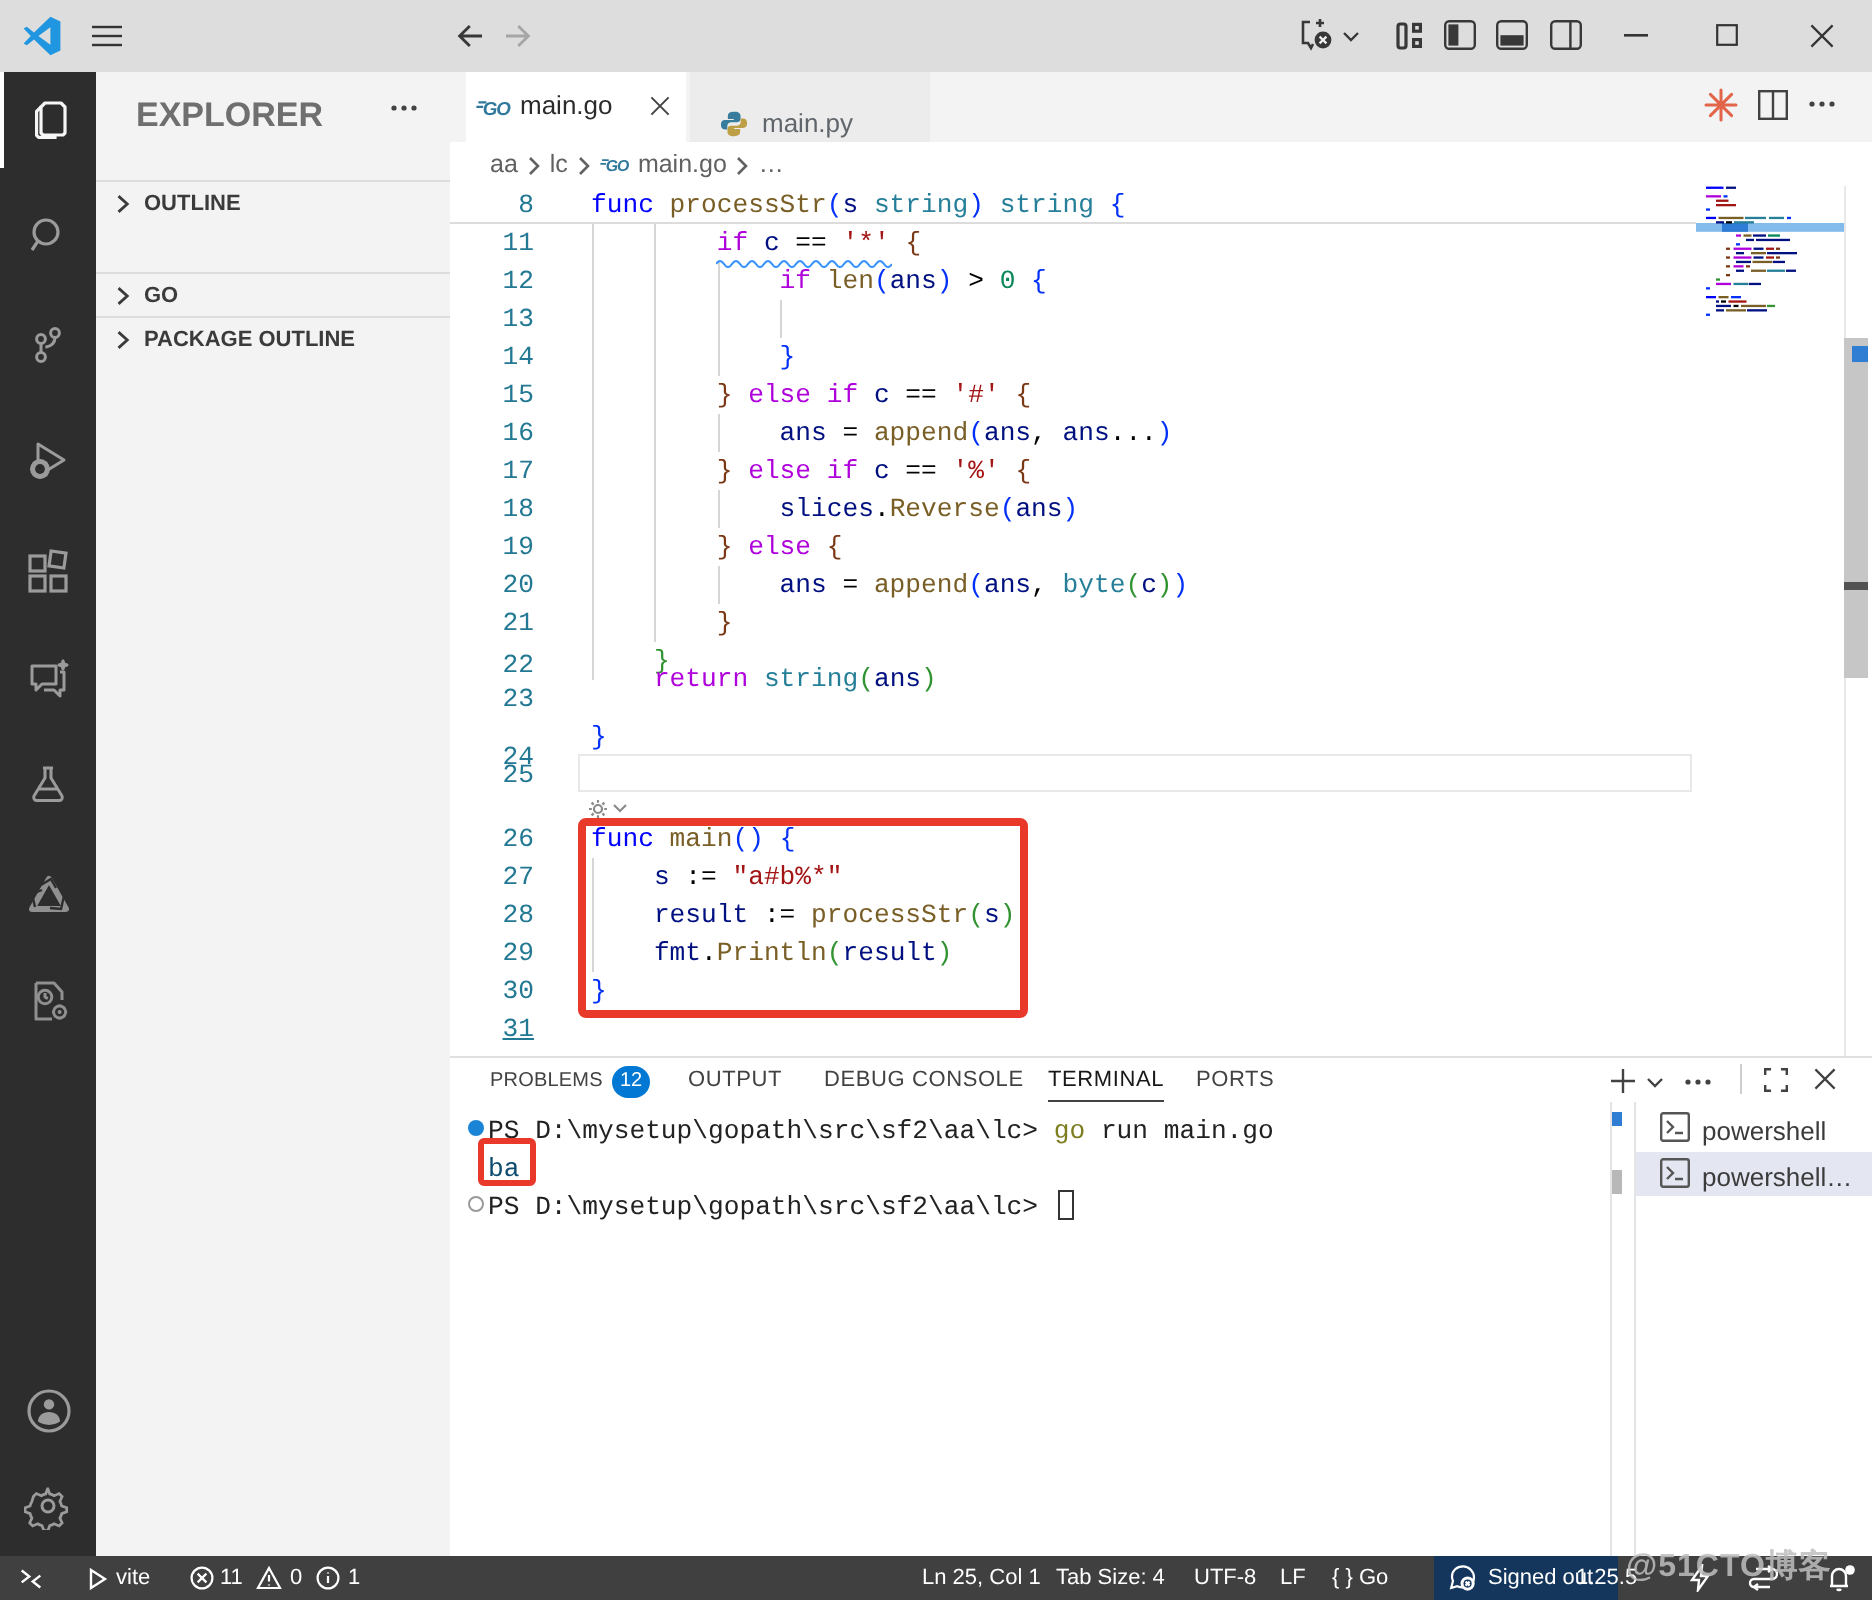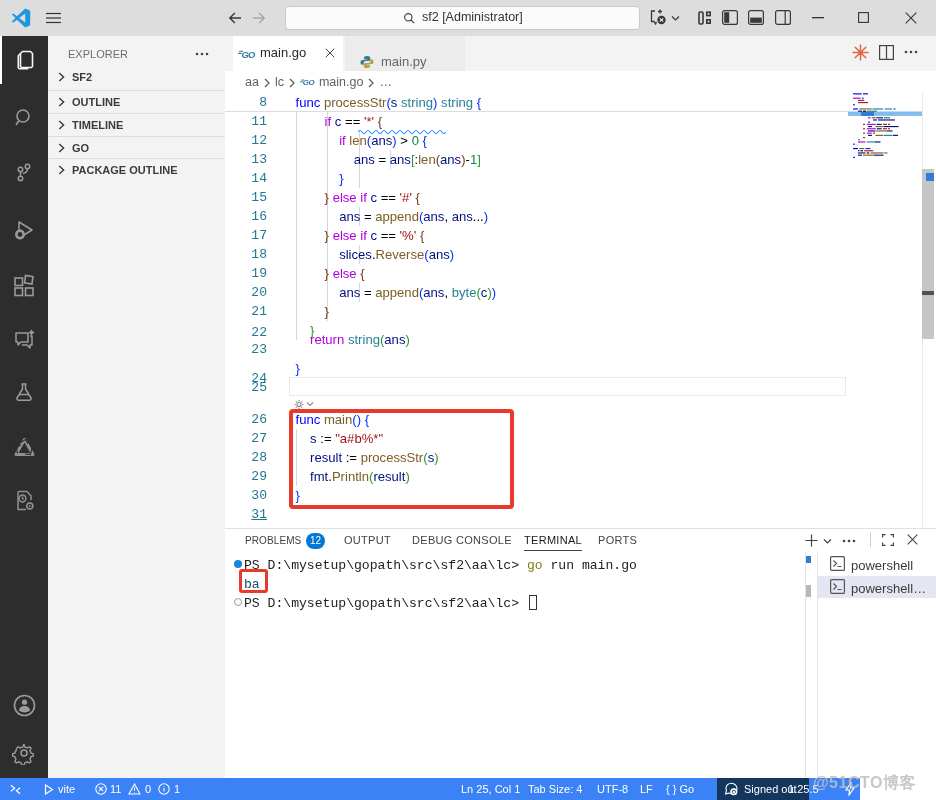--- a/index.html
+++ b/index.html
@@ -4,21 +4,21 @@
 <style>
 *{margin:0;padding:0;box-sizing:border-box;}
 html,body{width:936px;height:800px;overflow:hidden;}
 body{font-family:"Liberation Sans",sans-serif;position:relative;background:#fff;}
 .abs{position:absolute;}
 .mono{font-family:"Liberation Mono",monospace;font-size:13.1px;line-height:19px;white-space:pre;}
 
 .k{color:#0000ff}.c{color:#af00db}.f{color:#795e26}.v{color:#001080}.t{color:#267f99}
 .s{color:#a31515}.n{color:#098658}.b1{color:#0431fa}.b2{color:#319331}.b3{color:#7b3814}
 .ln{position:absolute;left:1px;width:41px;text-align:right;color:#237893;font-family:"Liberation Mono",monospace;font-size:13.1px;line-height:19px;}
-.cl{position:absolute;left:70.5px;font-family:Liberation Sans, sans-serif;font-size:13.1px;line-height:19px;white-space:pre;color:#000;}
+.cl{position:absolute;left:70.5px;font-family:Liberation Mono, monospace;font-size:13.1px;line-height:19px;white-space:pre;color:#000;}
 .guide{position:absolute;width:1px;background:#d6d6d6;}
 
 #titlebar{left:0;top:0;width:936px;height:36px;background:#dddddd;}
 
 #actbar{left:0;top:36px;width:48px;height:742px;background:#2d2d2d;}
 .aicon{position:absolute;left:0;width:48px;height:48px;display:flex;align-items:center;justify-content:center;}
 
 #sidebar{left:48px;top:36px;width:177px;height:742px;background:#f3f3f3;}
 .sechead{position:absolute;left:0;width:177px;height:22px;font-size:11px;font-weight:700;color:#3b3b3b;display:flex;align-items:center;border-top:1px solid #dcdcdc;}
 .sechead .chev{margin-left:6px;margin-right:4px;}
@@ -27,21 +27,21 @@
 #tab1{position:absolute;left:8px;top:0;width:110px;height:35px;background:#ffffff;display:flex;align-items:center;}
 #tab2{position:absolute;left:120px;top:0;width:120px;height:51px;background:#ececec;display:flex;align-items:center;}
 
 #crumbs{left:225px;top:71px;width:711px;height:22px;background:#fff;font-size:12.5px;color:#616161;display:flex;align-items:center;}
 
 #editor{left:225px;top:93px;width:711px;height:435px;background:#fff;overflow:hidden;}
 
 #panel{left:225px;top:528px;width:711px;height:250px;background:#fff;border-top:1px solid #e0e0e0;}
 .ptab{font-size:11px;color:#424242;letter-spacing:0.3px;}
 
-#statusbar{left:0;top:778px;width:860px;height:22px;background:#3b82f6;color:#fff;font-size:12px;}
+#statusbar{left:0;top:778px;width:936px;height:22px;background:#404040;color:#fff;font-size:12px;}
 .sbi{position:absolute;top:0;height:22px;display:flex;align-items:center;color:#fff;font-size:11px;}
 svg{display:block;}
 </style>
 </head>
 <body>
 
 <div class="abs" id="titlebar">
 
   <svg class="abs" style="left:11px;top:8px" width="20" height="20" viewBox="0 0 100 100">
     <path fill="#2196e0" d="M71 2 L30 41 L12 27 L4 31 L22 50 L4 69 L12 73 L30 59 L71 98 L96 86 L96 14 Z M71 28 L71 72 L41 50 Z"></path>
@@ -55,26 +55,20 @@
       </g>
   </svg>
 
   <svg class="abs" style="left:227px;top:10px" width="16" height="16" viewBox="0 0 16 16">
       <path d="M14 7.3H4.6l3.8-3.8-1-1L1.8 8l5.6 5.5 1-1-3.8-3.8H14z" fill="#383838"></path>
     </svg>
   <svg class="abs" style="left:251px;top:10px" width="16" height="16" viewBox="0 0 16 16">
       <path d="M2 7.3h9.4L7.6 3.5l1-1L14.2 8l-5.6 5.5-1-1 3.8-3.8H2z" fill="#a6a6a6"></path>
     </svg>
 
-  <div class="abs" style="left:285px;top:6px;width:355px;height:24px;background:#fbfbfb;border:1px solid #c8c8c8;border-radius:4px;">
-    <svg class="abs" style="left:117px;top:5px" width="13" height="13" viewBox="0 0 16 16">
-        <path fill="none" stroke="#424242" stroke-width="1.4" d="M6.5 11a4.5 4.5 0 1 0 0-9 4.5 4.5 0 0 0 0 9zm3.3-1.2 4 4"></path>
-      </svg>
-    <div class="abs" style="left:136px;top:3px;font-size:12.5px;color:#333;">sf2 [Administrator]</div>
-  </div>
 
   <svg class="abs" style="left:649px;top:8px" width="19" height="19" viewBox="0 0 19 19">
     <path fill="none" stroke="#383838" stroke-width="1.3" d="M6 3H2.5v10.5H5l1.5 2.5 1-2"></path>
     <path fill="none" stroke="#383838" stroke-width="1.3" d="M11 1.5v4M9 3.5h4"></path>
     <circle cx="12.5" cy="12" r="4.2" fill="#383838"></circle>
     <path stroke="#f0f0f0" stroke-width="1.1" d="M10.8 10.3l3.4 3.4M14.2 10.3l-3.4 3.4"></path>
   </svg>
   <svg class="abs" style="left:671px;top:14px" width="9" height="8" viewBox="0 0 9 8">
       <path fill="none" stroke="#383838" stroke-width="1.2" d="M1 2.5l3.5 3.5L8 2.5"></path>
     </svg>
@@ -216,43 +210,33 @@
     <svg width="24" height="24" viewBox="0 0 24 24">
         <g fill="none" stroke="#9b9b9b" stroke-width="1.5">
           <circle cx="12" cy="12" r="3"></circle>
           <path d="M12 2.8l1 2.7a6.8 6.8 0 0 1 2.4 1l2.7-1.2 1.6 1.6-1.2 2.7a6.8 6.8 0 0 1 1 2.4l2.7 1v2.2l-2.7 1a6.8 6.8 0 0 1-1 2.4l1.2 2.7-1.6 1.6-2.7-1.2a6.8 6.8 0 0 1-2.4 1l-1 2.7h-2.2l-1-2.7a6.8 6.8 0 0 1-2.4-1l-2.7 1.2-1.6-1.6 1.2-2.7a6.8 6.8 0 0 1-1-2.4l-2.7-1v-2.2l2.7-1a6.8 6.8 0 0 1 1-2.4L4.1 6.9l1.6-1.6 2.7 1.2a6.8 6.8 0 0 1 2.4-1l1-2.7z" transform="scale(0.92) translate(1,1)"></path>
         </g>
       </svg>
   </div>
 </div>
 
 <div class="abs" id="sidebar">
-  <div class="abs" style="left:20px;top:12px;font-size:11px;color:#6f6f6f;">EXPLORER</div>
+  <div class="abs" style="left:20px;top:12px;font-size:17px;color:#6f6f6f;font-weight:bold;">EXPLORER</div>
   <svg class="abs" style="left:147px;top:16px" width="14" height="4" viewBox="0 0 14 4">
       <g fill="#424242">
         <circle cx="2" cy="2" r="1.3"></circle>
         <circle cx="7" cy="2" r="1.3"></circle>
         <circle cx="12" cy="2" r="1.3"></circle>
       </g>
     </svg>
-  <div class="sechead" style="top:30px;border-top:none;"><span class="chev">
-        <svg width="14" height="14" viewBox="0 0 16 16">
-          <path fill="none" stroke="#3b3b3b" stroke-width="1.6" d="M6 3.5L11 8l-5 4.5"></path>
-        </svg>
-      </span>SF2</div>
   <div class="sechead" style="top:54px;"><span class="chev">
         <svg width="14" height="14" viewBox="0 0 16 16">
           <path fill="none" stroke="#3b3b3b" stroke-width="1.6" d="M6 3.5L11 8l-5 4.5"></path>
         </svg>
       </span>OUTLINE</div>
-  <div class="sechead" style="top:77px;"><span class="chev">
-        <svg width="14" height="14" viewBox="0 0 16 16">
-          <path fill="none" stroke="#3b3b3b" stroke-width="1.6" d="M6 3.5L11 8l-5 4.5"></path>
-        </svg>
-      </span>TIMELINE</div>
   <div class="sechead" style="top:100px;"><span class="chev">
         <svg width="14" height="14" viewBox="0 0 16 16">
           <path fill="none" stroke="#3b3b3b" stroke-width="1.6" d="M6 3.5L11 8l-5 4.5"></path>
         </svg>
       </span>GO</div>
   <div class="sechead" style="top:122px;"><span class="chev">
         <svg width="14" height="14" viewBox="0 0 16 16">
           <path fill="none" stroke="#3b3b3b" stroke-width="1.6" d="M6 3.5L11 8l-5 4.5"></path>
         </svg>
       </span>PACKAGE OUTLINE</div>
@@ -345,21 +329,20 @@
   <div class="ln" style="top:285px;">25</div>
   <div class="ln" style="top:317px;">26</div>
   <div class="ln" style="top:336px;">27</div>
   <div class="ln" style="top:355px;">28</div>
   <div class="ln" style="top:374px;">29</div>
   <div class="ln" style="top:393px;">30</div>
   <div class="ln" style="top:412px;text-decoration:underline;">31</div>
 
   <div class="cl" style="top:19px;">        <span class="c">if</span> <span class="v">c</span> == <span class="s">'*'</span> <span class="b3">{</span></div>
   <div class="cl" style="top:38px;">            <span class="c">if</span> <span class="f">len</span><span class="b1">(</span><span class="v">ans</span><span class="b1">)</span> &gt; <span class="n">0</span> <span class="b1">{</span></div>
-  <div class="cl" style="top:57px;">                <span class="v">ans</span> = <span class="v">ans</span><span class="b2">[</span>:<span class="f">len</span><span class="b3">(</span><span class="v">ans</span><span class="b3">)</span>-<span class="n">1</span><span class="b2">]</span></div>
   <div class="cl" style="top:76px;">            <span class="b1">}</span></div>
   <div class="cl" style="top:95px;">        <span class="b3">}</span> <span class="c">else</span> <span class="c">if</span> <span class="v">c</span> == <span class="s">'#'</span> <span class="b3">{</span></div>
   <div class="cl" style="top:114px;text-align:right;">            <span class="v">ans</span> = <span class="f">append</span><span class="b1">(</span><span class="v">ans</span>, <span class="v">ans</span>...<span class="b1">)</span></div>
   <div class="cl" style="top:133px;">        <span class="b3">}</span> <span class="c">else</span> <span class="c">if</span> <span class="v">c</span> == <span class="s">'%'</span> <span class="b3">{</span></div>
   <div class="cl" style="top:152px;">            <span class="v">slices</span>.<span class="f">Reverse</span><span class="b1">(</span><span class="v">ans</span><span class="b1">)</span></div>
   <div class="cl" style="top:171px;">        <span class="b3">}</span> <span class="c">else</span> <span class="b3">{</span></div>
   <div class="cl" style="top:190px;">            <span class="v">ans</span> = <span class="f">append</span><span class="b1">(</span><span class="v">ans</span>, <span class="t">byte</span><span class="b2">(</span><span class="v">c</span><span class="b2">)</span><span class="b1">)</span></div>
   <div class="cl" style="top:209px;">        <span class="b3">}</span></div>
   <div class="cl" style="top:228px;">    <span class="b2">}</span></div>
   <div class="cl" style="top:237px;">    <span class="c">return</span> <span class="t">string</span><span class="b2">(</span><span class="v">ans</span><span class="b2">)</span></div>

